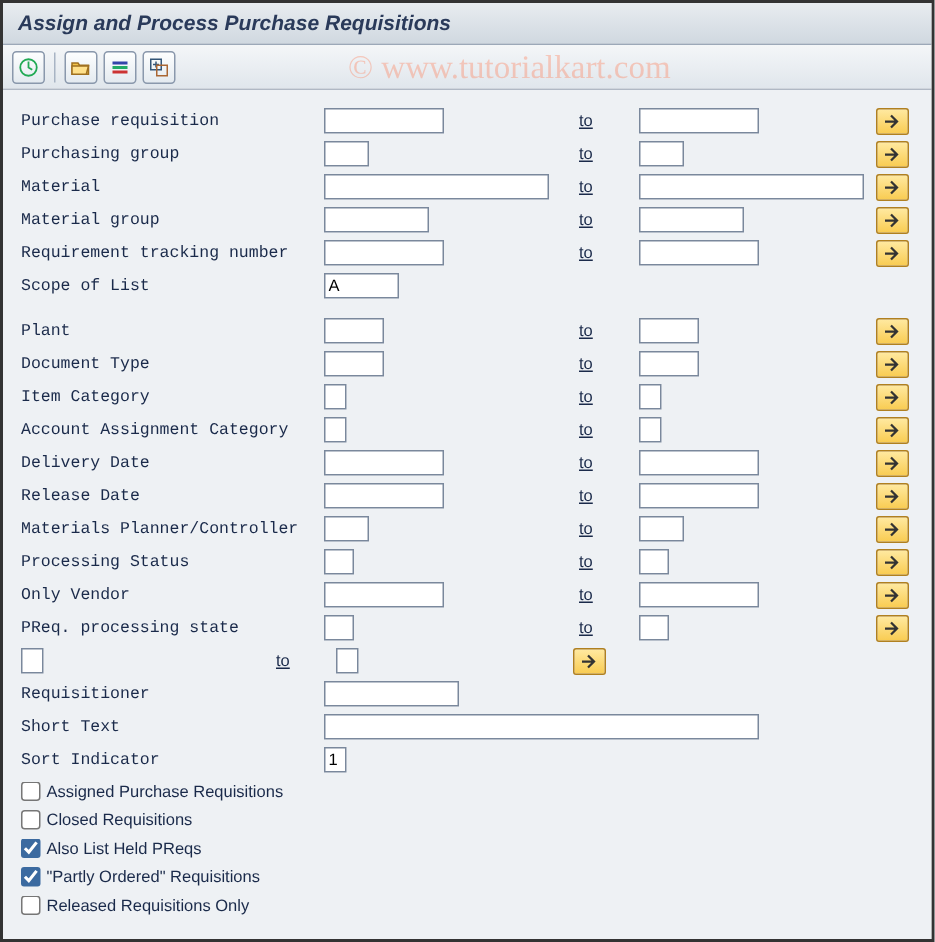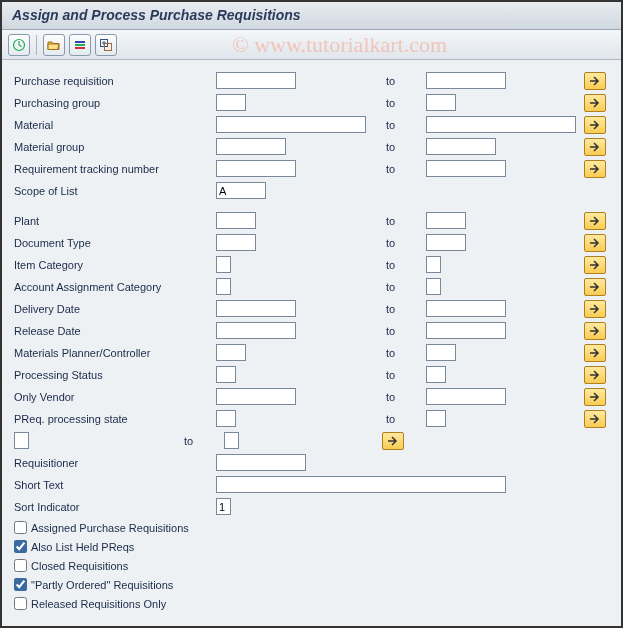--- a/index.html
+++ b/index.html
@@ -64,23 +64,23 @@
     padding: 10px 8px 10px 12px;
     background: #eef1f4;
     height: calc(100% - 58px);
   }
   .row {
     display: flex;
     align-items: center;
     height: 21px;
     margin-bottom: 1px;
   }
-  .label { width: 202px; color: #1a2a4a; }
+  .label { width: 202px; color: #1a2a4a; font-family: Liberation Mono, monospace; }
   .from-cell { width: 170px; }
-  .to-label { width: 40px; color: #1a2a4a; }
+  .to-label { width: 40px; color: #1a2a4a; text-decoration: underline; }
   .to-cell { width: 140px; }
   .multi-cell { width: 40px; text-align: right; }
   input[type="text"] {
     border: 1px solid #7a889c;
     background: #fff;
     height: 17px;
     font-size: 11px;
     padding: 0 2px;
   }
   .multi-btn {
@@ -367,28 +367,28 @@
         <div class="label">Sort Indicator</div>
         <div class="from-cell"><input type="text" value="1" style="width: 15px;"></div>
       </div>
     </div>
   <div id="checks">
       <div class="chk-row">
         <input type="checkbox" style="">
         <label>Assigned Purchase Requisitions</label>
       </div>
       <div class="chk-row">
+        <input type="checkbox" style="">
+        <label>Closed Requisitions</label>
+      </div>
+      <div class="chk-row">
         <input type="checkbox" checked="" style="">
         <label>Also List Held PReqs</label>
       </div>
       <div class="chk-row">
-        <input type="checkbox" style="">
-        <label>Closed Requisitions</label>
-      </div>
-      <div class="chk-row">
         <input type="checkbox" checked="" style="">
         <label>"Partly Ordered" Requisitions</label>
       </div>
       <div class="chk-row">
         <input type="checkbox" style="">
         <label>Released Requisitions Only</label>
       </div>
     </div>
 </div>
 

